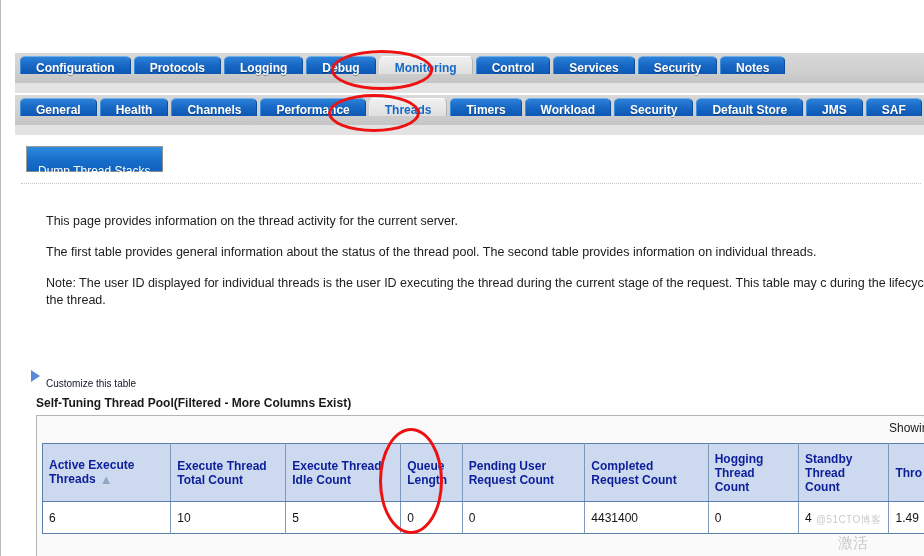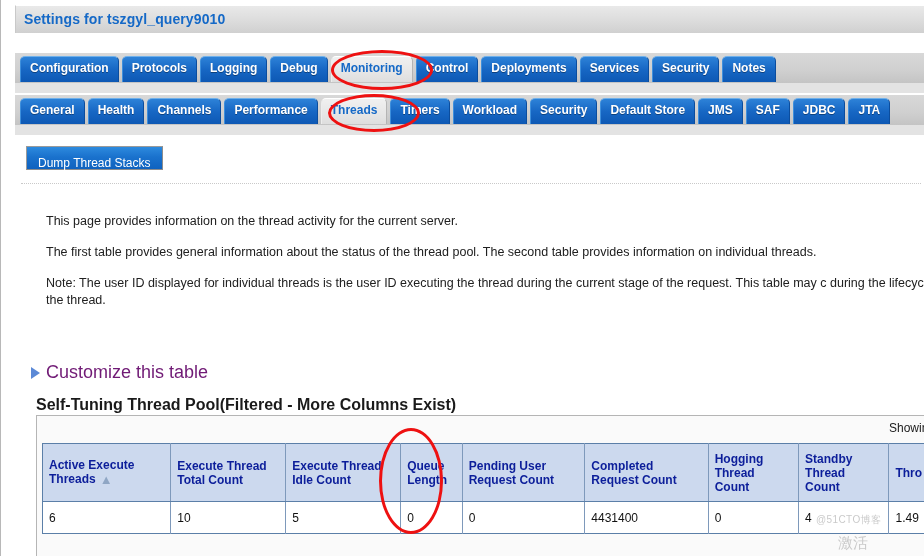--- a/index.html
+++ b/index.html
@@ -74,23 +74,23 @@
   .tabs-row {
     position: absolute;
     left: 5px;
     top: 3px;
     display: flex;
     align-items: flex-start;
     white-space: nowrap;
   }
   .tab {
     display: inline-block;
-    height: 26px;
+    height: 18px;
     line-height: 22px;
-    padding: 0 9px;
+    padding: 0 15px;
     margin-right: 3px;
     font-size: 12px;
     font-weight: bold;
     color: #ffffff;
     background: linear-gradient(to bottom, #2d82d8 0%, #1767c4 50%, #0d58b4 100%);
     border-radius: 5px 5px 0 0;
     border-top: 1px solid #6fb0ea;
     border-left: 1px solid #3d8fdd;
     border-right: 1px solid #0b4d9e;
     box-sizing: border-box;
@@ -116,21 +116,21 @@
     background: #ffffff;
     box-sizing: border-box;
   }
 
   
   #dump-btn {
     position: absolute;
     left: 11px; top: 11px;
     height: 24px;
     line-height: 24px;
-    padding: 4px 11px;
+    padding: 12px 11px;
     font-size: 12px;
     color: #ffffff;
     background: linear-gradient(to bottom, #2d8ade 0%, #1a72cd 45%, #0f62bf 100%);
     border-top: 1px solid #9a9a9a;
     border-left: 1px solid #9a9a9a;
     border-right: 1px solid #8d8d8d;
     border-bottom: 1px solid #8d8d8d;
     box-sizing: border-box;
     cursor: pointer;
     white-space: nowrap;
@@ -165,29 +165,30 @@
     cursor: pointer;
   }
   #customize-arrow {
     width: 0; height: 0;
     border-top: 6px solid transparent;
     border-bottom: 6px solid transparent;
     border-left: 9px solid #5b89d6;
     margin-right: 6px;
   }
   #customize-label {
-    font-size: 18px;
-    color: #701a75;
+    font-size: 10px;
+    color: #0f172a;
+    margin-top: 16px;
   }
 
   
   #table-caption {
     position: absolute;
     left: 21px; top: 261px;
-    font-size: 16px;
+    font-size: 12px;
     font-weight: bold;
     color: #1a1a1a;
     white-space: nowrap;
   }
 
   
   #table-panel {
     position: absolute;
     left: 21px; top: 280px;
     width: 903px;
@@ -283,33 +284,29 @@
     white-space: nowrap;
     pointer-events: none;
     z-index: 30;
   }
 </style>
 </head>
 <body>
 
 <div id="page-frame">
 
-  <div id="title-bar">
-    <div id="title-text">Settings for tszgyl_query9010</div>
-  </div>
 
   <div id="tab-strip-1" class="tab-strip">
     <div class="tabs-row" id="tabs-primary">
         <div class="tab">Configuration</div>
         <div class="tab">Protocols</div>
         <div class="tab">Logging</div>
         <div class="tab">Debug</div>
         <div class="tab selected">Monitoring</div>
         <div class="tab">Control</div>
-        <div class="tab">Deployments</div>
         <div class="tab">Services</div>
         <div class="tab">Security</div>
         <div class="tab">Notes</div>
       </div>
   </div>
   <div id="gap-1" class="tab-strip-gap"></div>
 
   <div id="tab-strip-2" class="tab-strip">
     <div class="tabs-row" id="tabs-secondary">
         <div class="tab">General</div>

